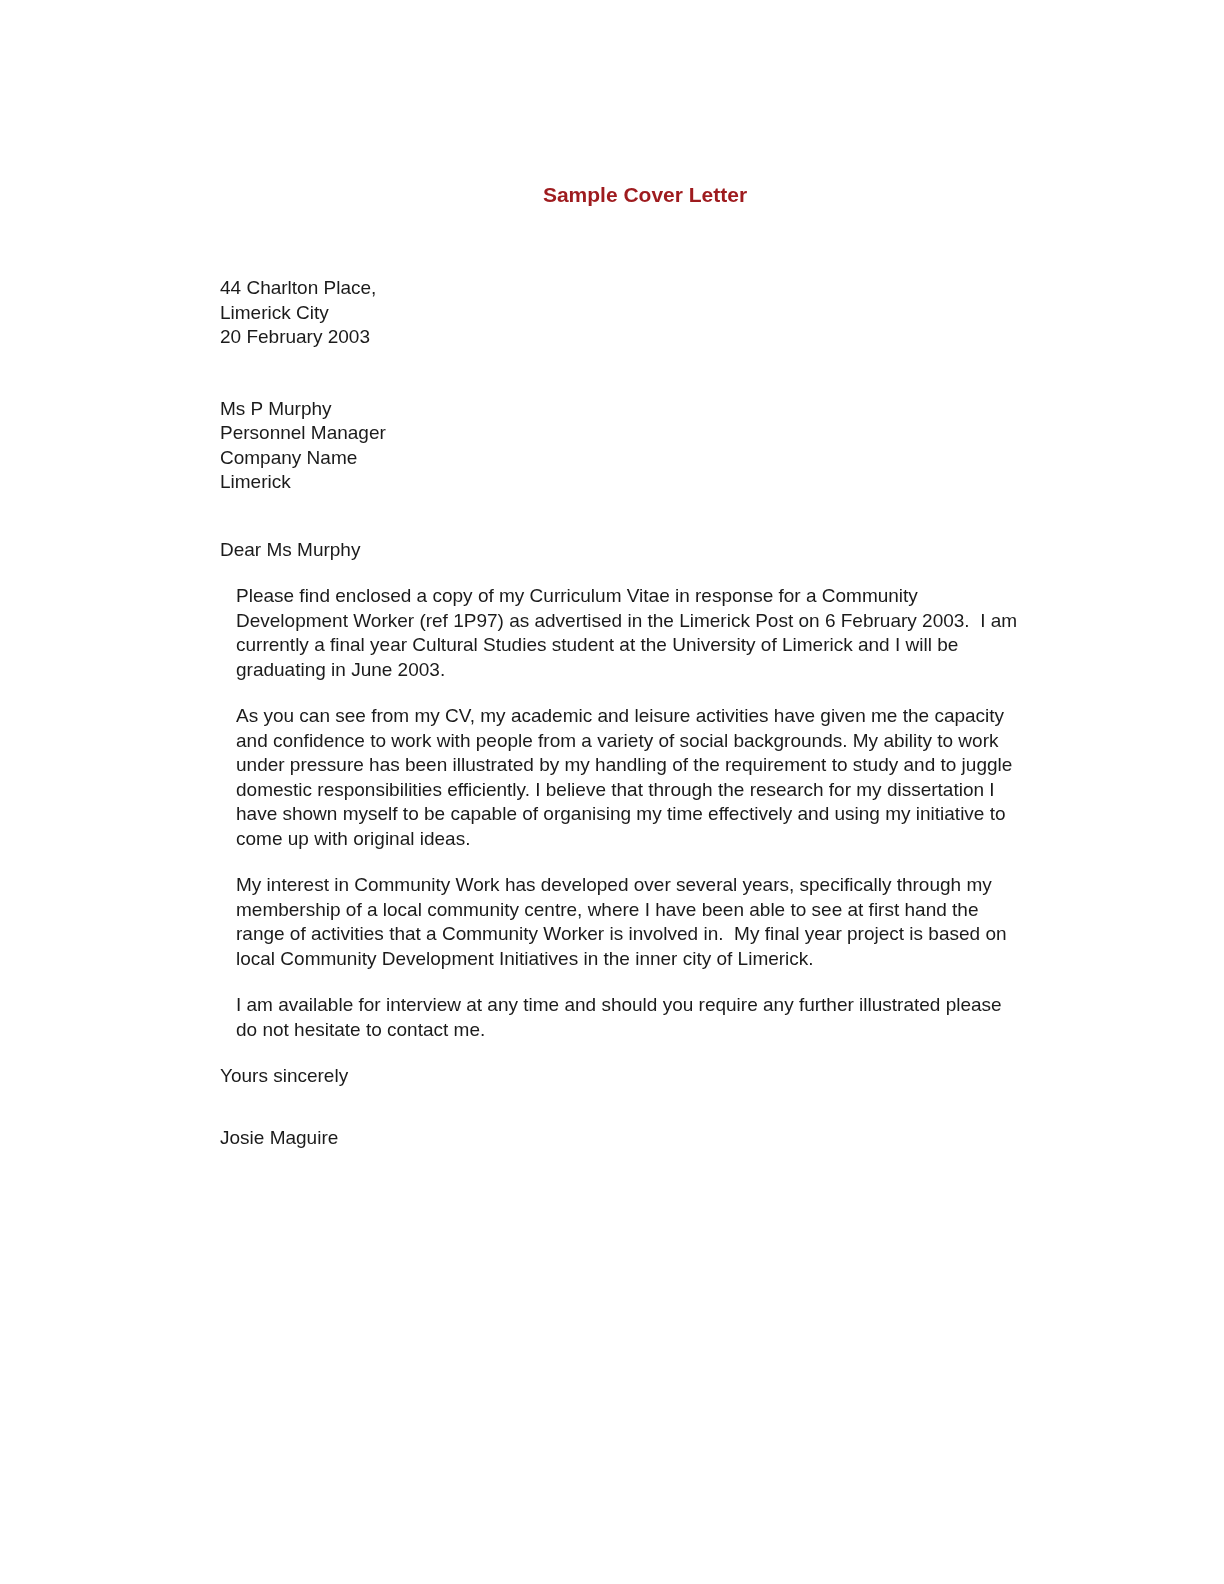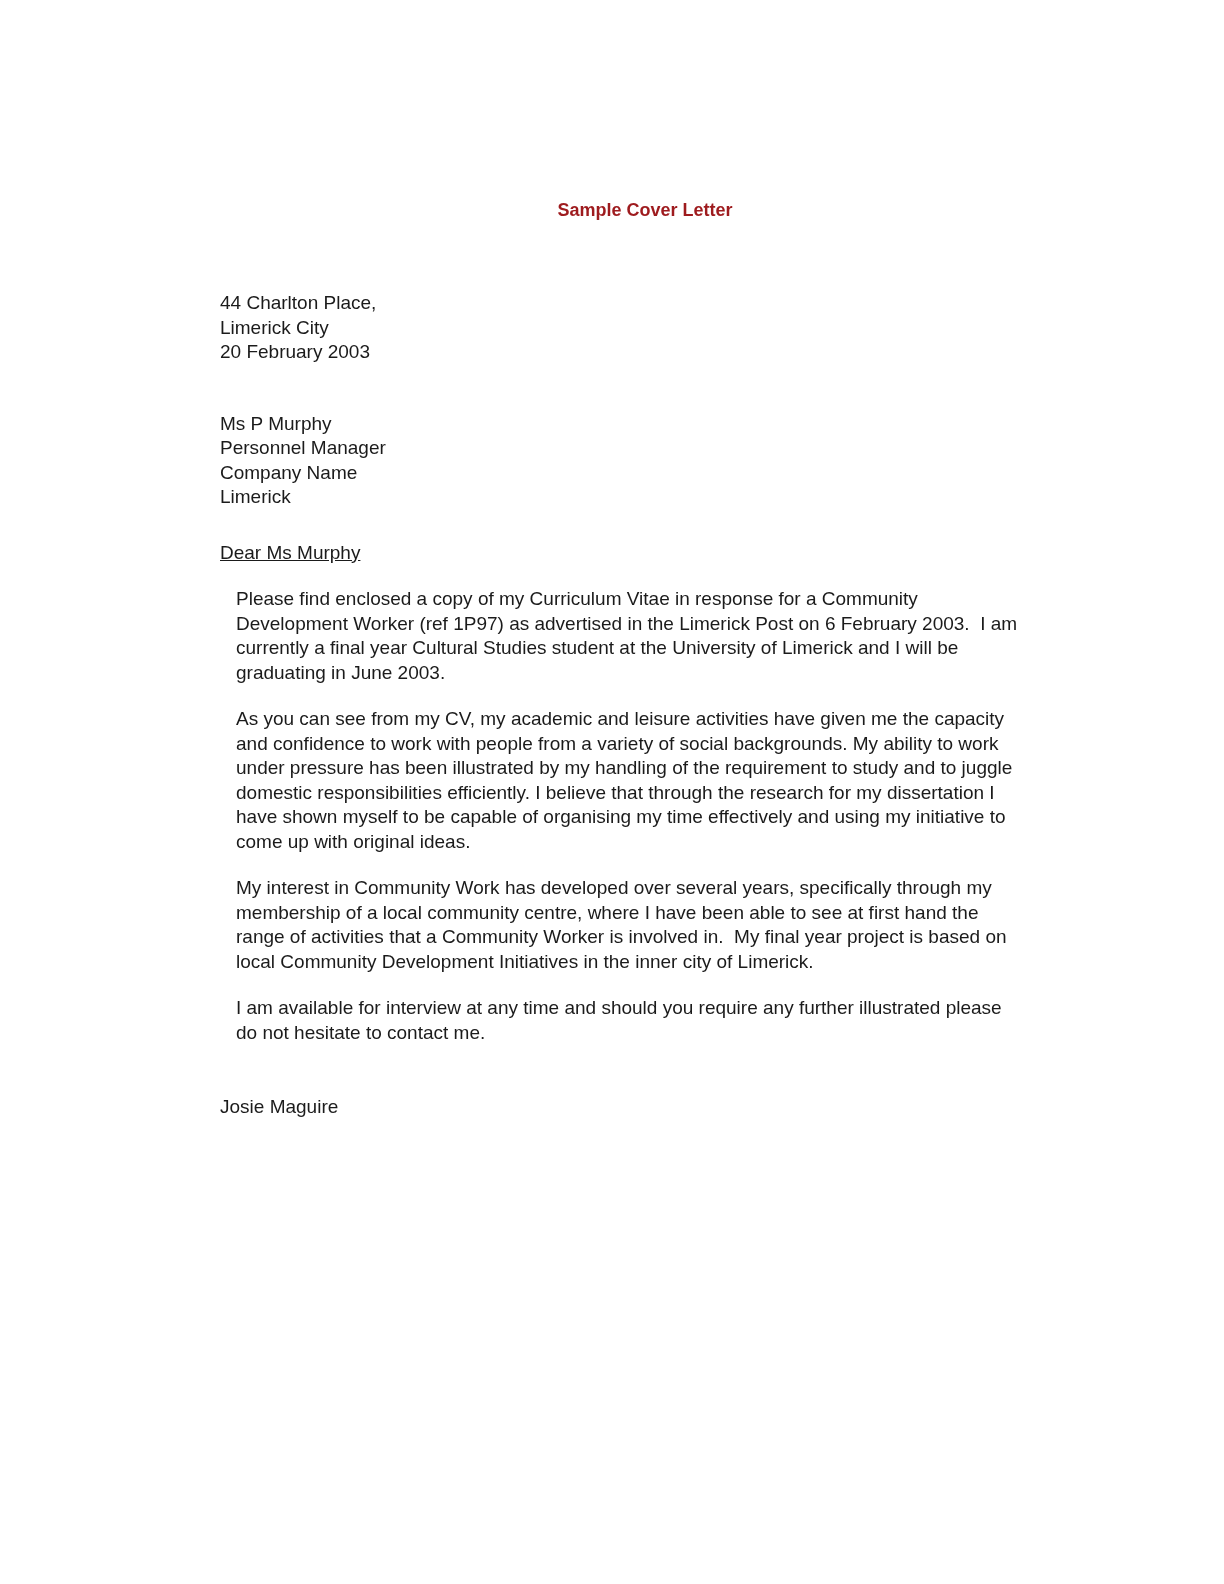--- a/index.html
+++ b/index.html
@@ -17,48 +17,47 @@
   .page {
     position: absolute;
     top: 0;
     left: 220px;
     width: 850px;
     padding-top: 182px;
     font-size: 19px;
     line-height: 24.5px;
   }
   .doc-title {
-    margin: 16px;
+    margin: 1px;
     text-align: center;
-    font-size: 18px;
+    font-size: 21px;
     line-height: 24px;
     font-weight: bold;
   }
   .sender-block {
     margin-top: 69px;
     text-align: left;
     white-space: pre-line;
   }
   .recipient-block {
     margin-top: 47px;
     white-space: pre-line;
   }
   .salutation {
-    margin-top: 31px;
-    text-decoration: underline;
+    margin-top: 43px;
   }
   .para {
     margin: 22px 0 0 16px;
     white-space: pre-wrap;
   }
   .valediction {
     margin-top: 22px;
   }
   .signature {
-    margin-top: 50px;
+    margin-top: 37px;
   }
 </style>
 </head>
 <body>
 
 <div class="page">
 
   <h1 class="doc-title" style="color: rgb(158, 27, 30);">Sample Cover Letter</h1>
 
   <div class="sender-block">44 Charlton Place,
@@ -85,16 +84,17 @@
 come up with original ideas.</p>
 
   <p class="para">My interest in Community Work has developed over several years, specifically through my
 membership of a local community centre, where I have been able to see at first hand the
 range of activities that a Community Worker is involved in.  My final year project is based on
 local Community Development Initiatives in the inner city of Limerick.</p>
 
   <p class="para">I am available for interview at any time and should you require any further illustrated please
 do not hesitate to contact me.</p>
 
+  <div class="valediction">Yours sincerely</div>
 
   <div class="signature">Josie Maguire</div>
 
 </div>
 
 </body></html>

